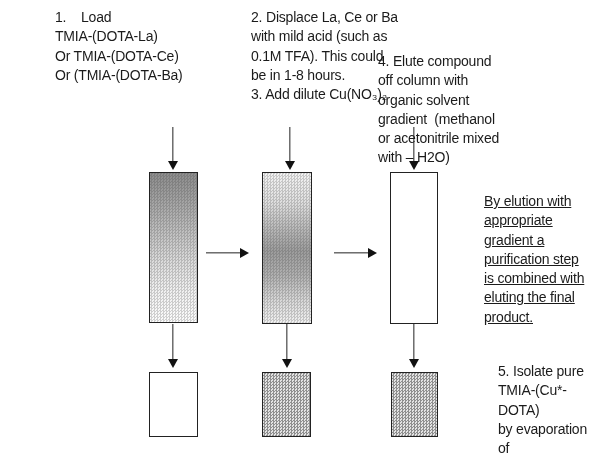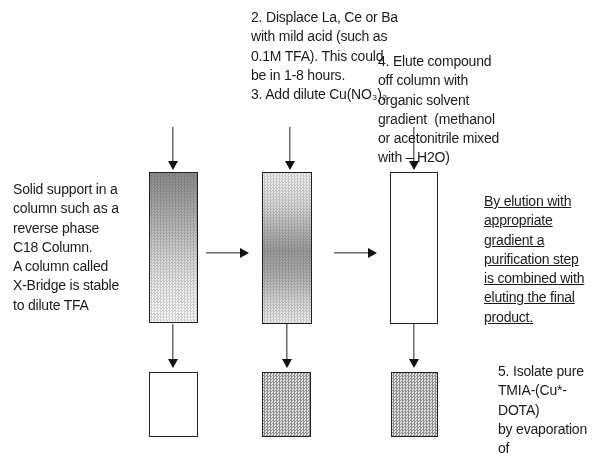--- a/index.html
+++ b/index.html
@@ -49,41 +49,38 @@
     position:absolute;top:50%;right:0;transform:translateY(-50%);
     width:0;height:0;border-top:5px solid transparent;border-bottom:5px solid transparent;
     border-left:9px solid #111;
   }
 </style>
 </head>
 <body>
 
 <div id="canvas">
 
+  <div class="txt" style="left:55px;top:8px;">1.    Load
+TMIA-(DOTA-La)
+Or TMIA-(DOTA-Ce)
+Or (TMIA-(DOTA-Ba)</div>
 
   <div class="txt" style="left:212px;top:8px;margin-left:39px;">2. Displace La, Ce or Ba
 with mild acid (such as
 0.1M TFA). This could
 be in 1-8 hours.
 3. Add dilute Cu(NO₃)₂</div>
 
   <div class="txt" style="left:378px;top:8px;margin-top:44px;">4. Elute compound
 off column with
 organic solvent
 gradient  (methanol
 or acetonitrile mixed
 with – H2O)</div>
 
-  <div class="txt" style="left:13px;top:180px;">Solid support in a
-column such as a
-reverse phase
-C18 Column.
-A column called
-X-Bridge is stable
-to dilute TFA</div>
 
   <div class="txt" style="left:484px;top:192px;text-decoration:underline;">By elution with
 appropriate
 gradient a
 purification step
 is combined with
 eluting the final
 product.</div>
 
   <div class="txt" style="left:467px;top:362px;margin-left:31px;">5. Isolate pure

